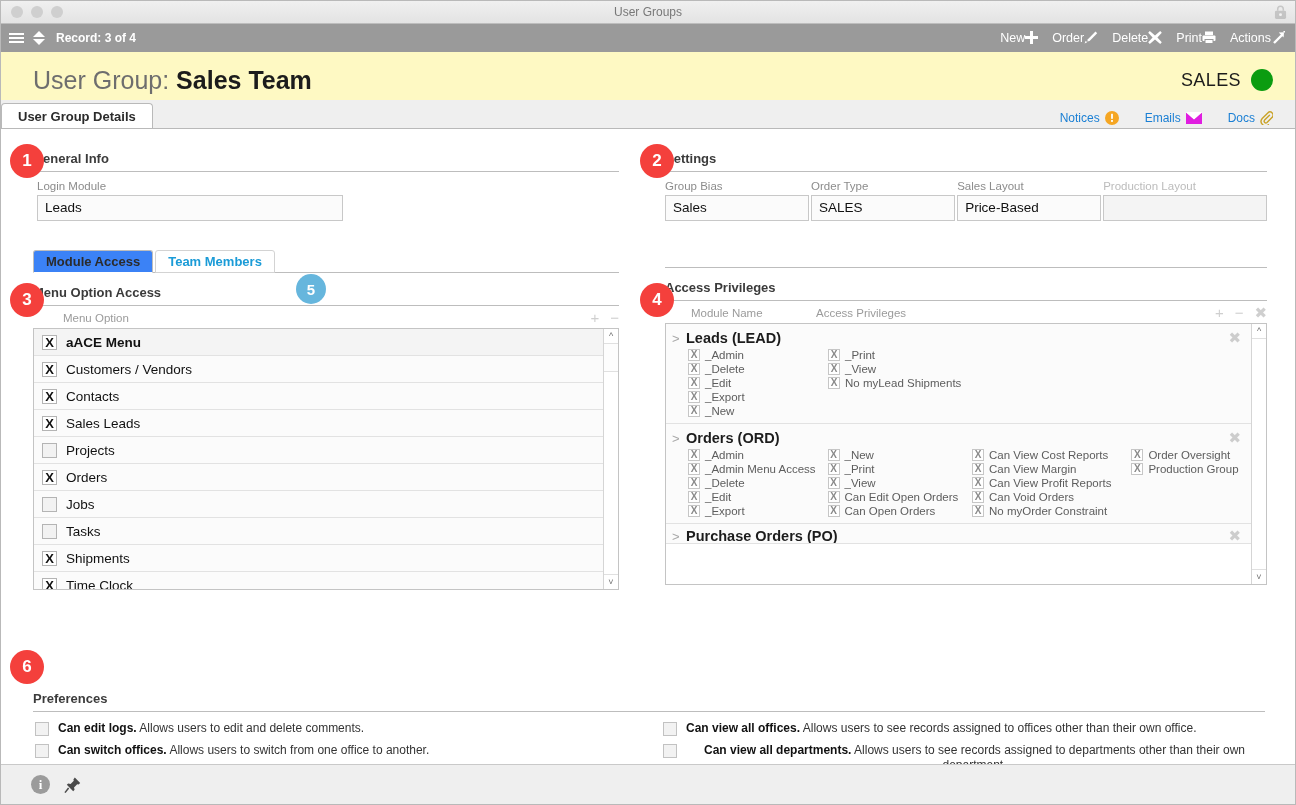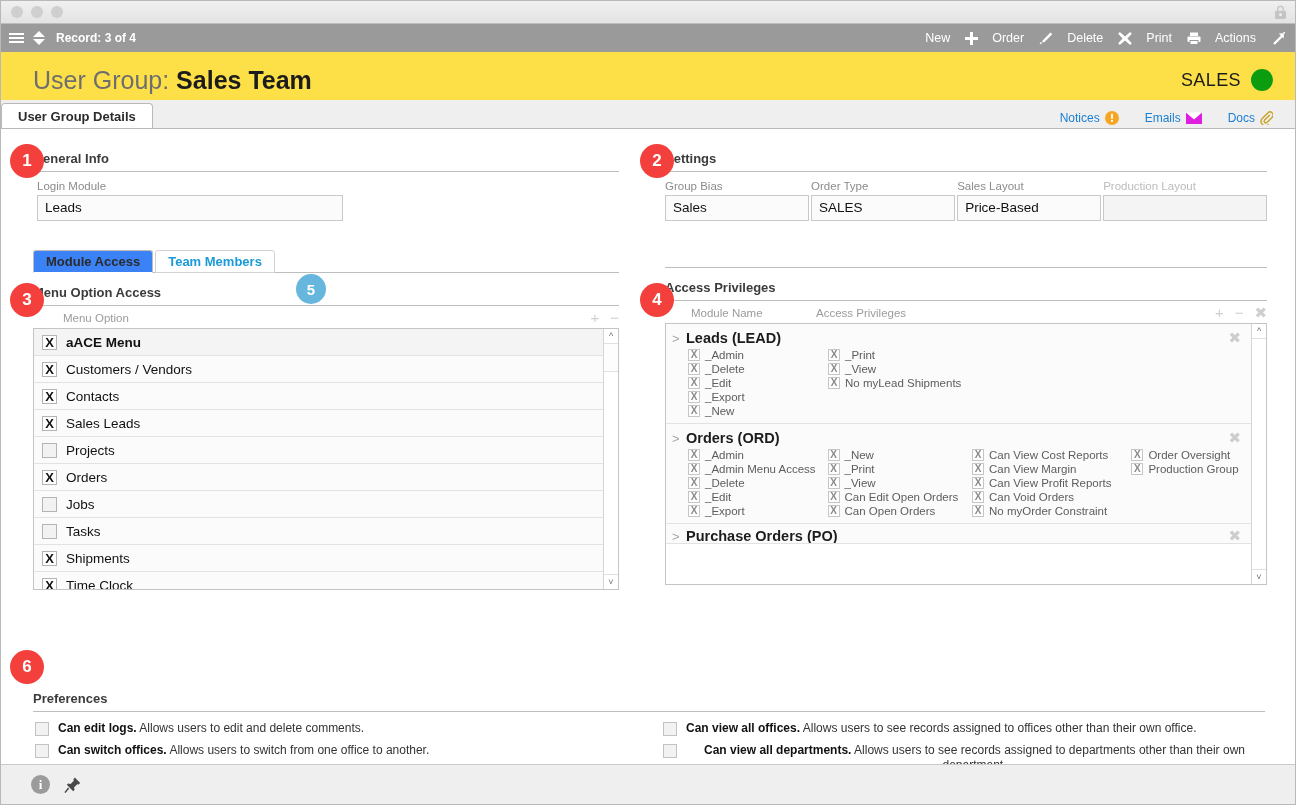--- a/index.html
+++ b/index.html
@@ -49,26 +49,26 @@
   .updown .tri-up {
     width: 0; height: 0; border-left: 6px solid transparent;
     border-right: 6px solid transparent; border-bottom: 6px solid #fff;
   }
   .updown .tri-dn {
     width: 0; height: 0; border-left: 6px solid transparent;
     border-right: 6px solid transparent; border-top: 6px solid #fff;
   }
   .rec-label { font-weight: bold; font-size: 12px; margin-left: 2px; }
   .tb-right { margin-left: auto; display: flex; align-items: center; gap: 14px; margin-right: 10px; }
-  .tb-btn { display: flex; align-items: flex-end; gap: 15px; cursor: pointer; font-size: 12.5px; }
+  .tb-btn { display: flex; align-items: flex-start; gap: 0; cursor: pointer; font-size: 12.5px; }
   .tb-btn svg { display: block; }
 
   
   .header {
-    background: #fde047;
+    background: #fef9c3;
     height: 48px;
     display: flex; align-items: center;
     padding: 8px 22px 0 32px;
     position: relative;
     text-align: center;
   }
   .h-title { font-size: 25px; color: #6e6e6e; font-weight: normal; }
   .h-title b { color: #1c1c1c; font-weight: bold; }
   .status-wrap { margin-left: auto; display: flex; align-items: center; gap: 10px; }
   .status-text { font-size: 18px; color: #1c1c1c; letter-spacing: .4px; }
@@ -271,20 +271,21 @@
 <body>
 
 <div class="window">
 
   <div class="titlebar">
     <div class="traffic">
       <span class="dot"></span>
       <span class="dot"></span>
       <span class="dot"></span>
     </div>
+    <div class="win-title">User Groups</div>
     <svg class="lock-icon" viewBox="0 0 14 16">
       <rect x="1" y="6" width="12" height="9" rx="1.5" fill="#9a9a9a"></rect>
       <path d="M4 6 V4.2 A3 3 0 0 1 10 4.2 V6" stroke="#9a9a9a" stroke-width="1.6" fill="none"></path>
       <circle cx="7" cy="10.3" r="1.6" fill="#ffffff"></circle>
     </svg>
   </div>
 
   <div class="toolbar">
     <div class="tb-left">
       <span class="hamburger">

